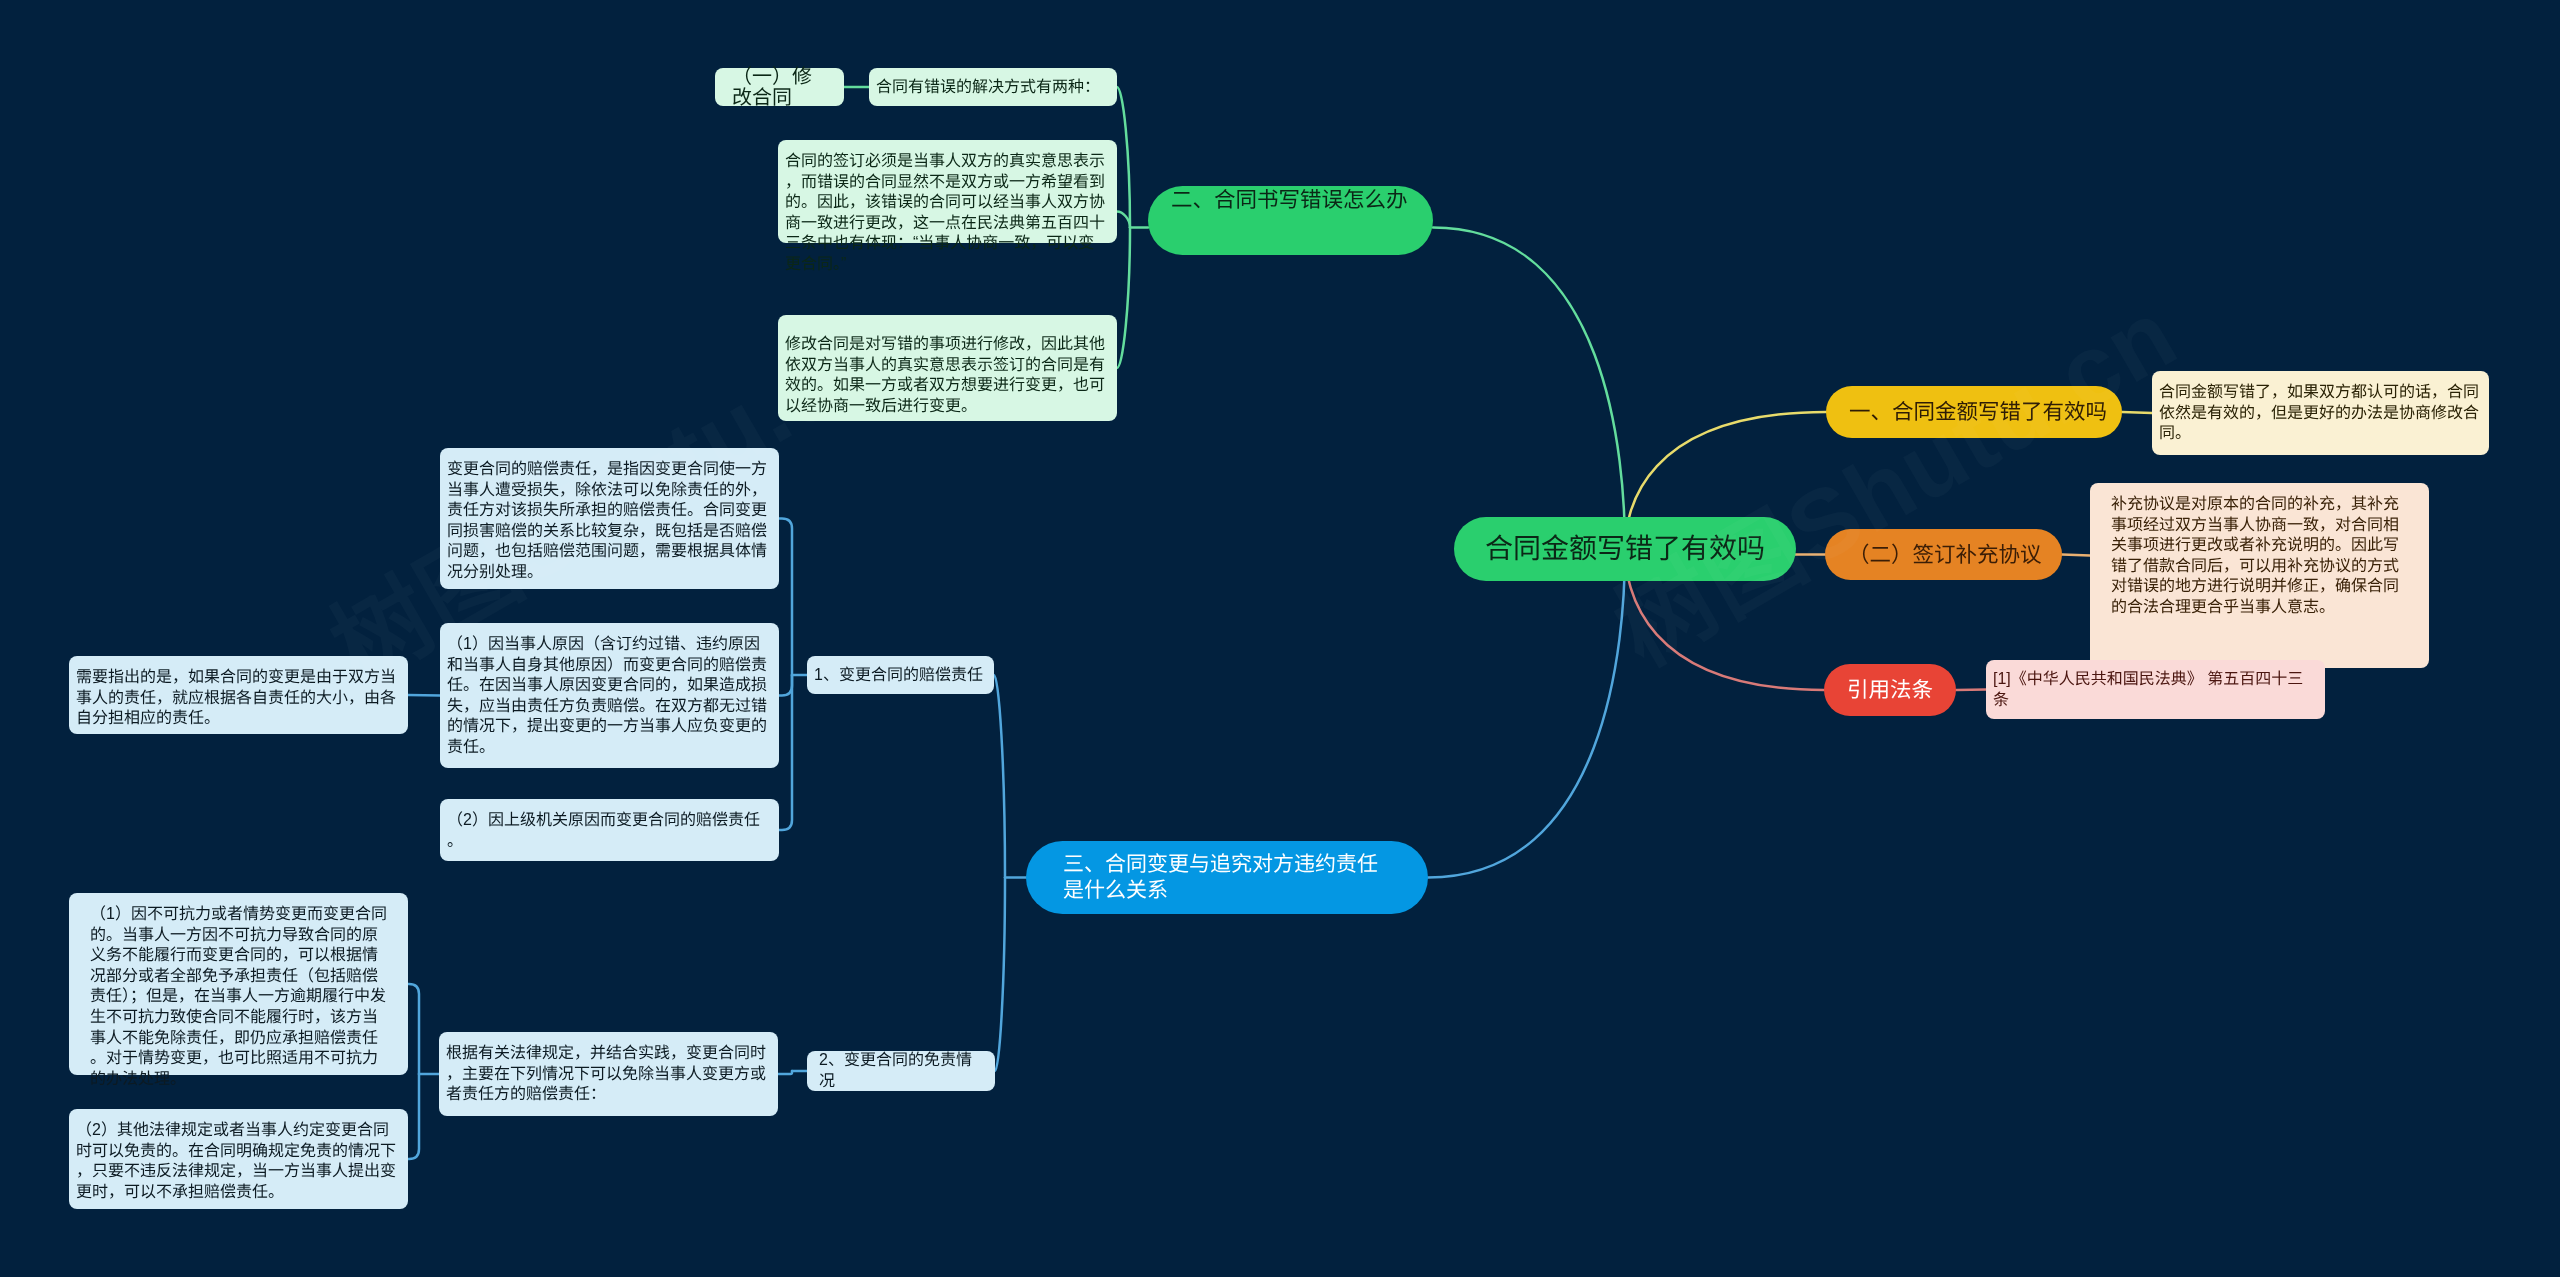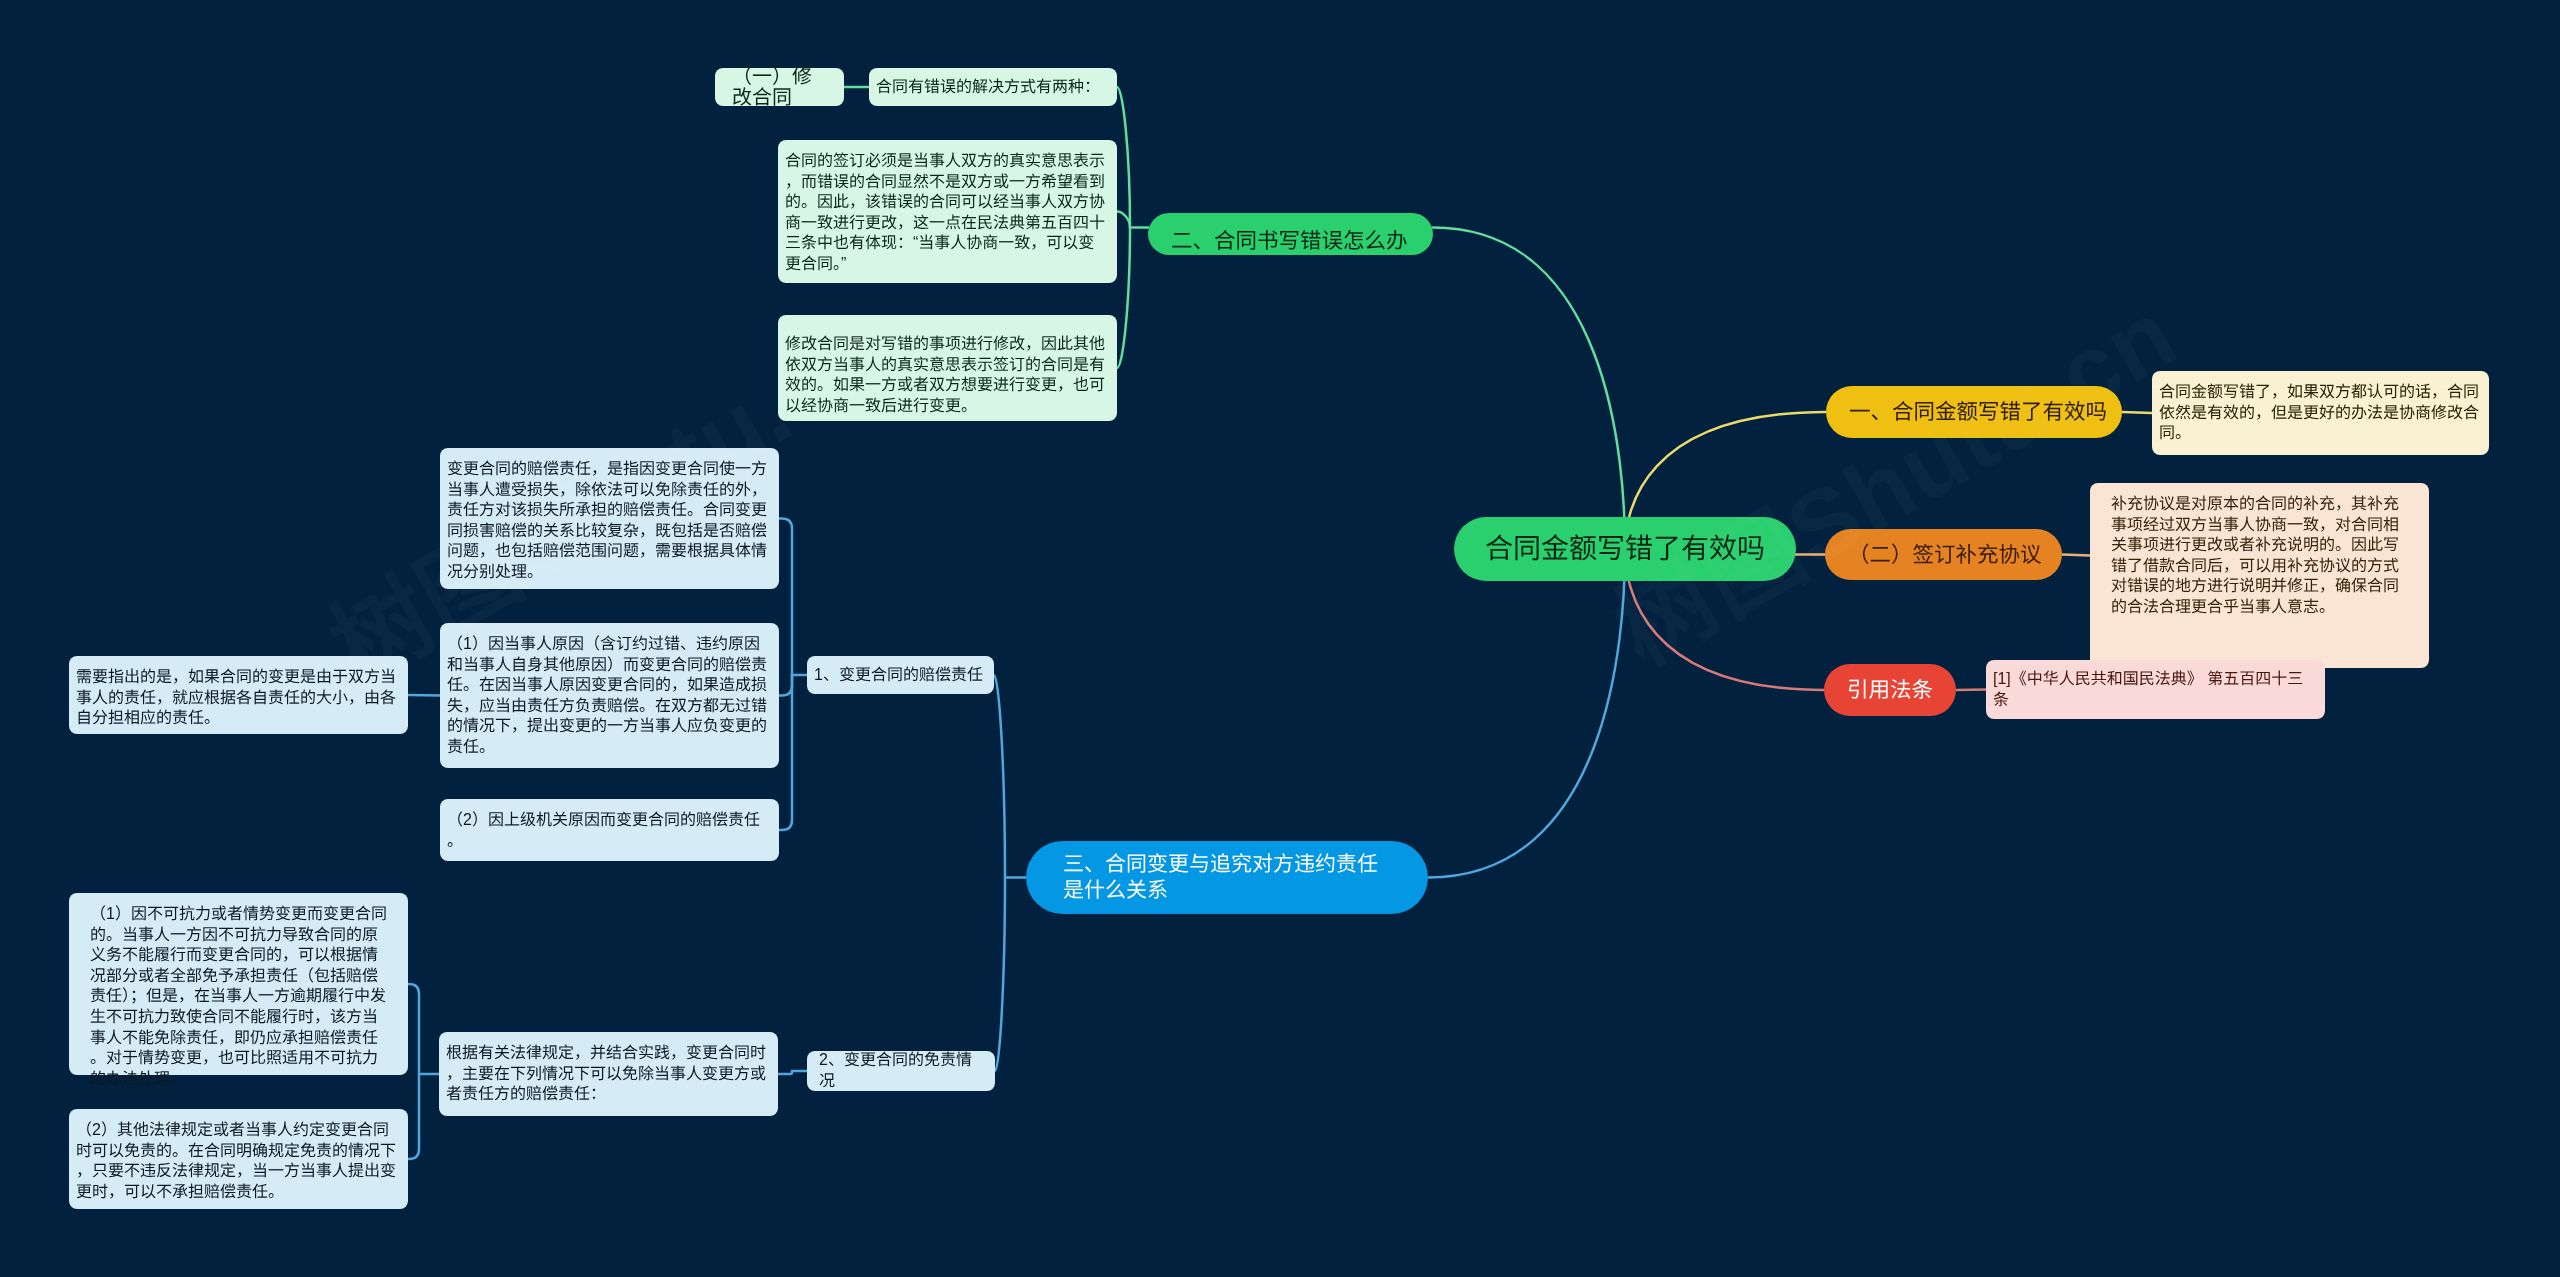--- a/index.html
+++ b/index.html
@@ -57,30 +57,30 @@
     <path d="M 807 1071.0 L 792 1071.0" fill="none" stroke="#51A6DC" stroke-width="2.5" stroke-linecap="round" stroke-linejoin="round"></path>
     <path d="M 792 1071.0 L 792 1072.5 Q 792 1074.0 790.5 1074.0 L 778 1074.0" fill="none" stroke="#51A6DC" stroke-width="2.5" stroke-linecap="round" stroke-linejoin="round"></path>
     <path d="M 439 1074.0 L 419 1074.0" fill="none" stroke="#51A6DC" stroke-width="2.5" stroke-linecap="round" stroke-linejoin="round"></path>
     <path d="M 419 1074.0 L 419 994.0 Q 419 984.0 409 984.0 L 408 984.0" fill="none" stroke="#51A6DC" stroke-width="2.5" stroke-linecap="round" stroke-linejoin="round"></path>
     <path d="M 419 1074.0 L 419 1149.0 Q 419 1159.0 409 1159.0 L 408 1159.0" fill="none" stroke="#51A6DC" stroke-width="2.5" stroke-linecap="round" stroke-linejoin="round"></path>
   </svg>
   <div id="nodes">
   <div class="node center nowrap" style="left:1454px;top:517px;width:342px;height:64px;font-size:28px;line-height:40px;padding:0px 31px;align-items:center">
         <span class="txt">合同金额写错了有效吗</span>
       </div>
-  <div class="node topic green nowrap" style="left:1148px;top:213px;width:285px;height:42px;font-size:21.5px;line-height:28px;padding:0px 23px;align-items:flex-end">
+  <div class="node topic green nowrap" style="left:1148px;top:186px;width:285px;height:69px;font-size:21.5px;line-height:28px;padding:0px 23px;align-items:flex-start">
         <span class="txt">二、合同书写错误怎么办</span>
       </div>
   <div class="node leaf green" style="left:715px;top:68px;width:129px;height:38px;font-size:20px;line-height:20.6px;padding:0px 17px;align-items:center">
         <span class="txt">（一）修改合同</span>
       </div>
   <div class="node leaf green" style="left:869px;top:68px;width:248px;height:38px;font-size:16px;line-height:20.6px;padding:0px 7px;align-items:center">
         <span class="txt">合同有错误的解决方式有两种：</span>
       </div>
-  <div class="node leaf green" style="left:778px;top:140px;width:339px;height:143px;font-size:16px;line-height:20.6px;padding:11px 7px;align-items:flex-start">
+  <div class="node leaf green" style="left:778px;top:140px;width:339px;height:103px;font-size:16px;line-height:20.6px;padding:11px 7px;align-items:flex-start">
         <span class="txt">合同的签订必须是当事人双方的真实意思表示，而错误的合同显然不是双方或一方希望看到的。因此，该错误的合同可以经当事人双方协商一致进行更改，这一点在民法典第五百四十三条中也有体现：“当事人协商一致，可以变更合同。”</span>
       </div>
   <div class="node leaf green" style="left:778px;top:315px;width:339px;height:106px;font-size:16px;line-height:20.6px;padding:19px 7px;align-items:flex-start">
         <span class="txt">修改合同是对写错的事项进行修改，因此其他依双方当事人的真实意思表示签订的合同是有效的。如果一方或者双方想要进行变更，也可以经协商一致后进行变更。</span>
       </div>
   <div class="node topic yellow nowrap" style="left:1826px;top:386px;width:296px;height:52px;font-size:21.5px;line-height:28px;padding:0px 23px;align-items:center">
         <span class="txt">一、合同金额写错了有效吗</span>
       </div>
   <div class="node leaf yellow" style="left:2152px;top:371px;width:337px;height:84px;font-size:16px;line-height:20.6px;padding:11px 7px;align-items:flex-start">
         <span class="txt">合同金额写错了，如果双方都认可的话，合同依然是有效的，但是更好的办法是协商修改合同。</span>

